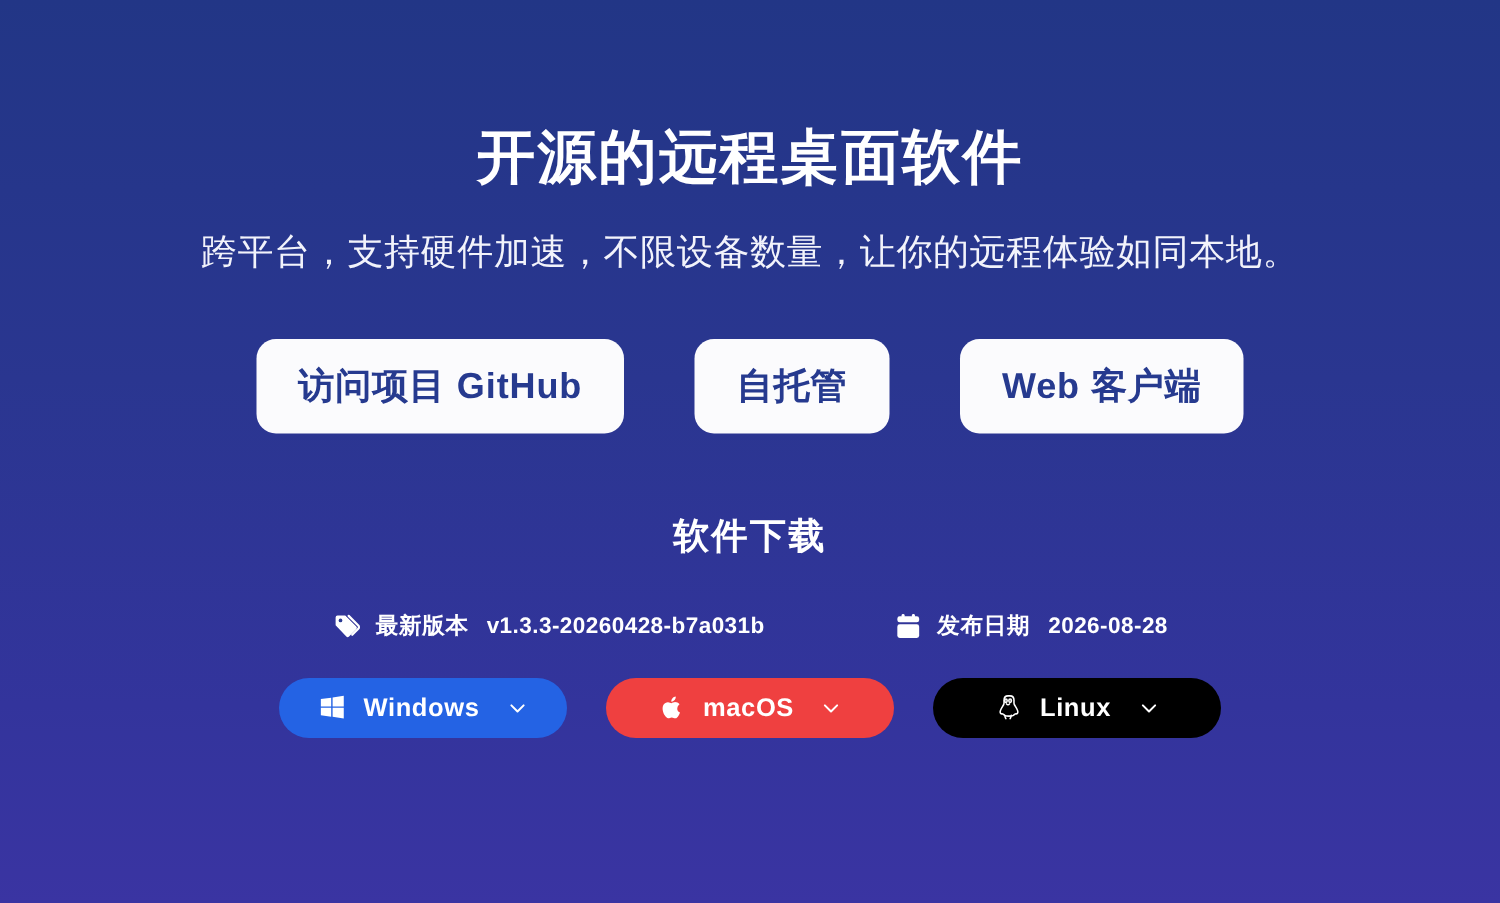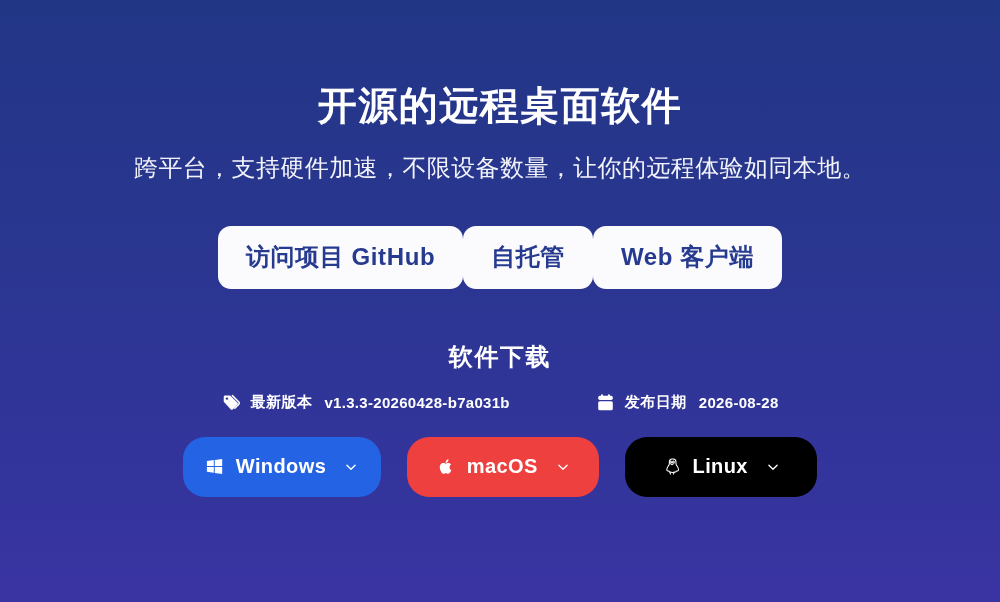--- a/index.html
+++ b/index.html
@@ -45,20 +45,21 @@
     color: #f2f3fb;
     text-align: center;
   }
 
   
   .cta-row {
     margin-top: 42px;
     display: flex;
     align-items: center;
     justify-content: flex-end;
+    gap: 47px;
   }
 
   .cta {
     background: #fbfbfd;
     color: #263a8f;
     border: none;
     border-radius: 13px;
     height: 63px;
     padding: 0 28px;
     font-family: inherit;
@@ -76,21 +77,21 @@
   .dl-title {
     margin-top: 52px;
     font-size: 24px;
     font-weight: 700;
     letter-spacing: 1.6px;
     color: #ffffff;
     font-family: Liberation Mono, monospace;
   }
 
   .meta-row {
-    margin-top: 20px;
+    margin-top: 35px;
     display: flex;
     align-items: center;
     justify-content: center;
     gap: 86px;
   }
 
   .meta-item {
     display: flex;
     align-items: center;
     gap: 9px;
@@ -121,27 +122,27 @@
   
   .os-row {
     margin-top: 24px;
     display: flex;
     align-items: center;
     justify-content: center;
     gap: 26px;
   }
 
   .os-btn {
-    height: 60px;
+    height: 40px;
     min-width: 192px;
     border: none;
     border-radius: 22px;
     color: #ffffff;
     font-family: inherit;
-    font-size: 20px;
+    font-size: 17px;
     font-weight: 700;
     letter-spacing: 0.4px;
     display: inline-flex;
     align-items: center;
     justify-content: center;
     gap: 11px;
     padding: 0 22px;
     cursor: pointer;
     white-space: nowrap;
   }

